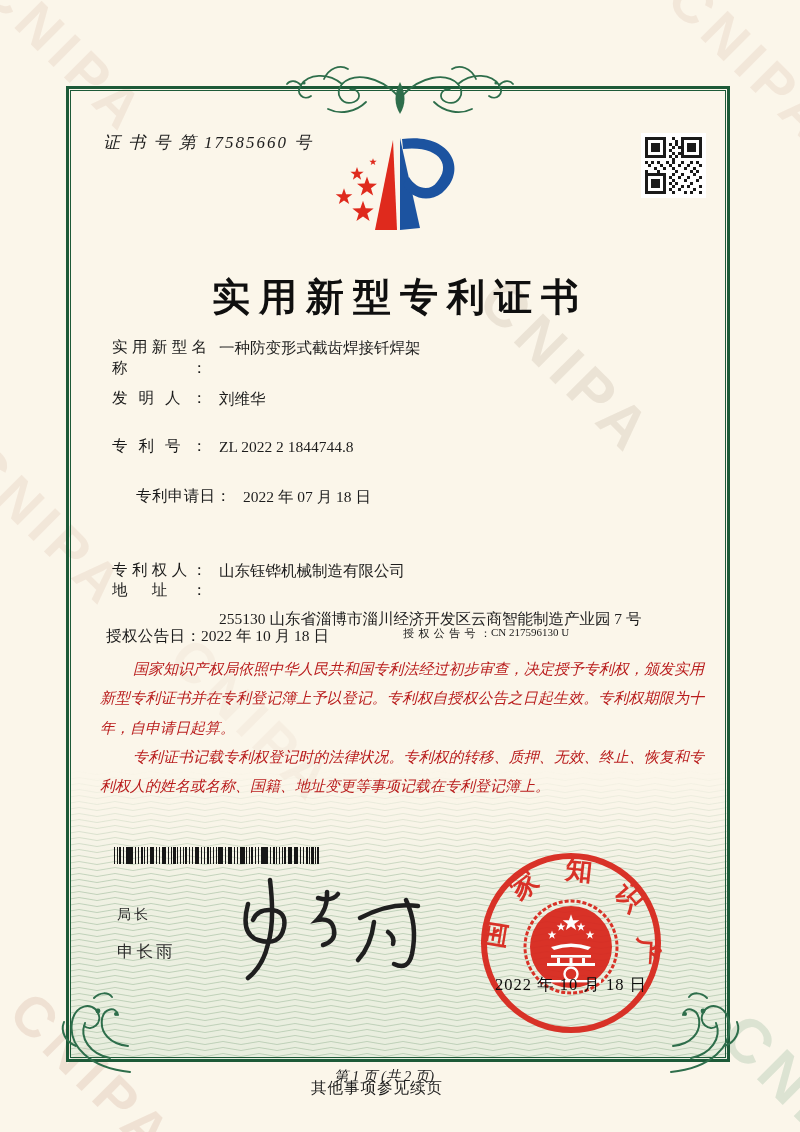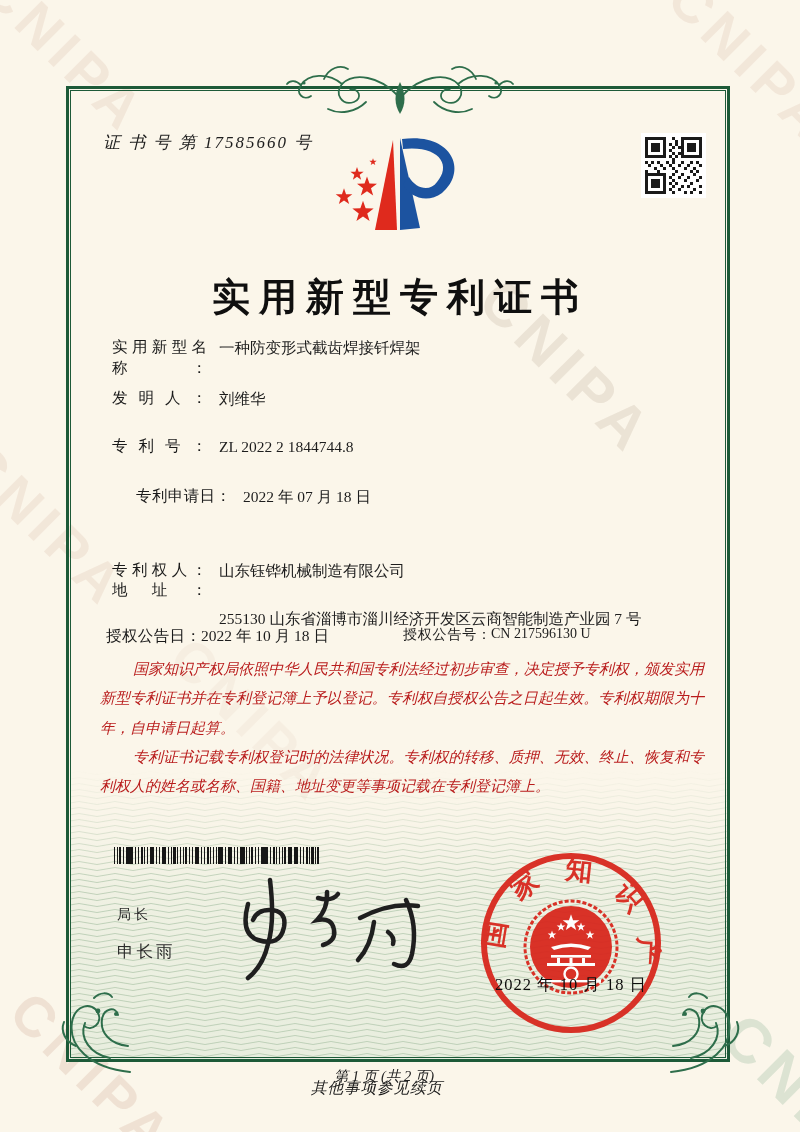--- a/index.html
+++ b/index.html
@@ -48,21 +48,21 @@
   
   .field{position:absolute; left:112px; font-size:15.5px; width:600px;}
   .flabel{
     display:inline-block; width:95px; vertical-align:top;
     text-align:justify; text-align-last:justify; color:#1a1a1a;
   }
   .fvalue{display:inline-block; margin-left:12px; width:470px; vertical-align:top; line-height:1.45;}
   .f1{top:337px;} .f2{top:388px;} .f3{top:436px;} .f4{top:486px;margin-left:24px;} .f5{top:560px;} .f6{top:580px;}
   .f6 .fvalue{width:452px;margin-top:28px;}
   .grant-a{position:absolute; left:106px; top:626px; font-size:15.5px;}
-  .grant-b{position:absolute; left:403px; top:626px; font-size:14px;}
+  .grant-b{position:absolute; left:403px; top:626px; font-size:11px;}
   .grant-b .flabel{width:88px;}
   
   .body-text{
     position:absolute; left:100px; top:655px; width:604px;
     font-size:15px; line-height:1.95; text-align:justify;
     font-style:italic; color:#b91c1c;
   }
   .body-text p{margin:0; text-indent:2.2em;}
   
   .barcode{
@@ -84,21 +84,21 @@
     position:absolute; left:487px; top:974px; width:168px; text-align:center;
     font-size:16.5px; letter-spacing:1px; color:#0d0d0d;
   }
   
   .page-info{
     position:absolute; left:0; top:1067px; width:768px; text-align:center;
     font-size:14.5px; font-style:italic; color:#222;
   }
   .cont-note{
     position:absolute; left:0; top:1078px; width:754px; text-align:center;
-    font-size:15.5px; font-style:italic; color:#1b1b1b; letter-spacing:1px;
+    font-size:15.5px; color:#1b1b1b; letter-spacing:1px;
   }
 </style>
 </head>
 <body>
 
 <div class="page">
 
   <div class="wm wm1">CNIPA</div>
   <div class="wm wm2">CNIPA</div>
   <div class="wm wm3">CNIPA</div>

